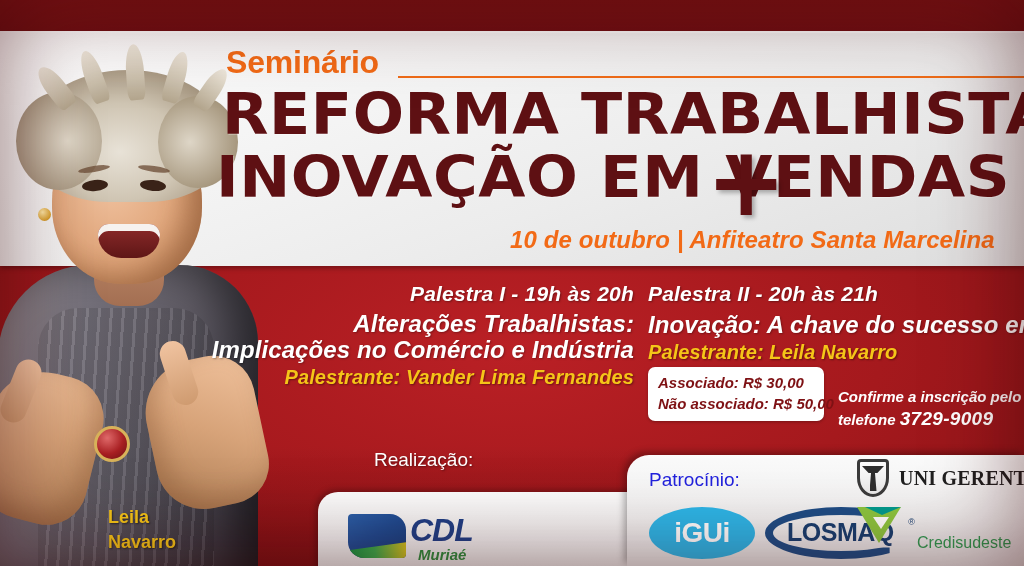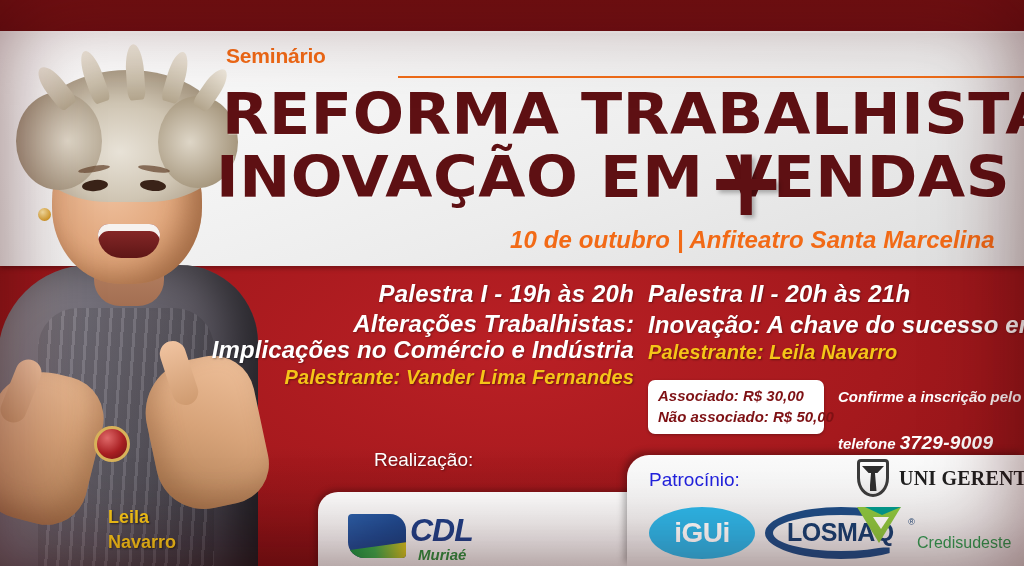--- a/index.html
+++ b/index.html
@@ -181,21 +181,21 @@
     position: absolute;
     width: 26px; height: 66px;
     border-radius: 14px;
     background: linear-gradient(180deg, #f0c3a0 0%, #cf9b70 100%);
   }
 
   
   .kicker {
     position: absolute;
     left: 226px; top: 44px;
-    font-size: 21px;
+    font-size: 32px;
     font-weight: bold;
     color: #f26a16;
     letter-spacing: -0.2px;
   }
   .kicker-rule {
     position: absolute;
     left: 398px; top: 76px;
     width: 626px; height: 2px;
     background: #ef6c18;
   }
@@ -249,21 +249,21 @@
     letter-spacing: 0.1px;
     white-space: nowrap;
   }
 
   
   .talk {
     position: absolute;
     color: #ffffff;
   }
   .talk .head {
-    font-size: 24px;
+    font-size: 21px;
     font-weight: bold;
     font-style: italic;
     letter-spacing: 0.2px;
     text-shadow: 1px 1px 2px rgba(0,0,0,0.35);
     white-space: nowrap;
   }
   .talk .line {
     font-size: 24px;
     font-weight: bold;
     font-style: italic;
@@ -293,21 +293,21 @@
     width: 380px;
     text-align: left;
   }
   .talk.right .head { line-height: 34px; }
   .talk.right .line { line-height: 27px; }
   .talk.right .speaker { line-height: 28px; }
 
   
   .price-box {
     position: absolute;
-    left: 648px; top: 380px;
+    left: 648px; top: 367px;
     width: 176px; height: 54px;
     background: #ffffff;
     border-radius: 7px;
     box-shadow: 0 1px 3px rgba(0,0,0,0.3);
   }
   .price-box .p {
     position: absolute;
     left: 10px;
     font-size: 15px;
     font-weight: bold;
@@ -328,23 +328,22 @@
     font-size: 15px;
     font-weight: bold;
     font-style: italic;
     line-height: 21px;
     white-space: nowrap;
   }
   .confirm .c2 {
     font-size: 15px;
     font-weight: bold;
     font-style: italic;
-    line-height: 31px;
-    white-space: nowrap;
-    margin-top: 20px;
+    line-height: 23px;
+    white-space: nowrap;
   }
   .confirm .phone {
     font-size: 19px;
     font-weight: bold;
     font-style: italic;
     letter-spacing: 0.3px;
   }
 
   
   .realizacao-label {

